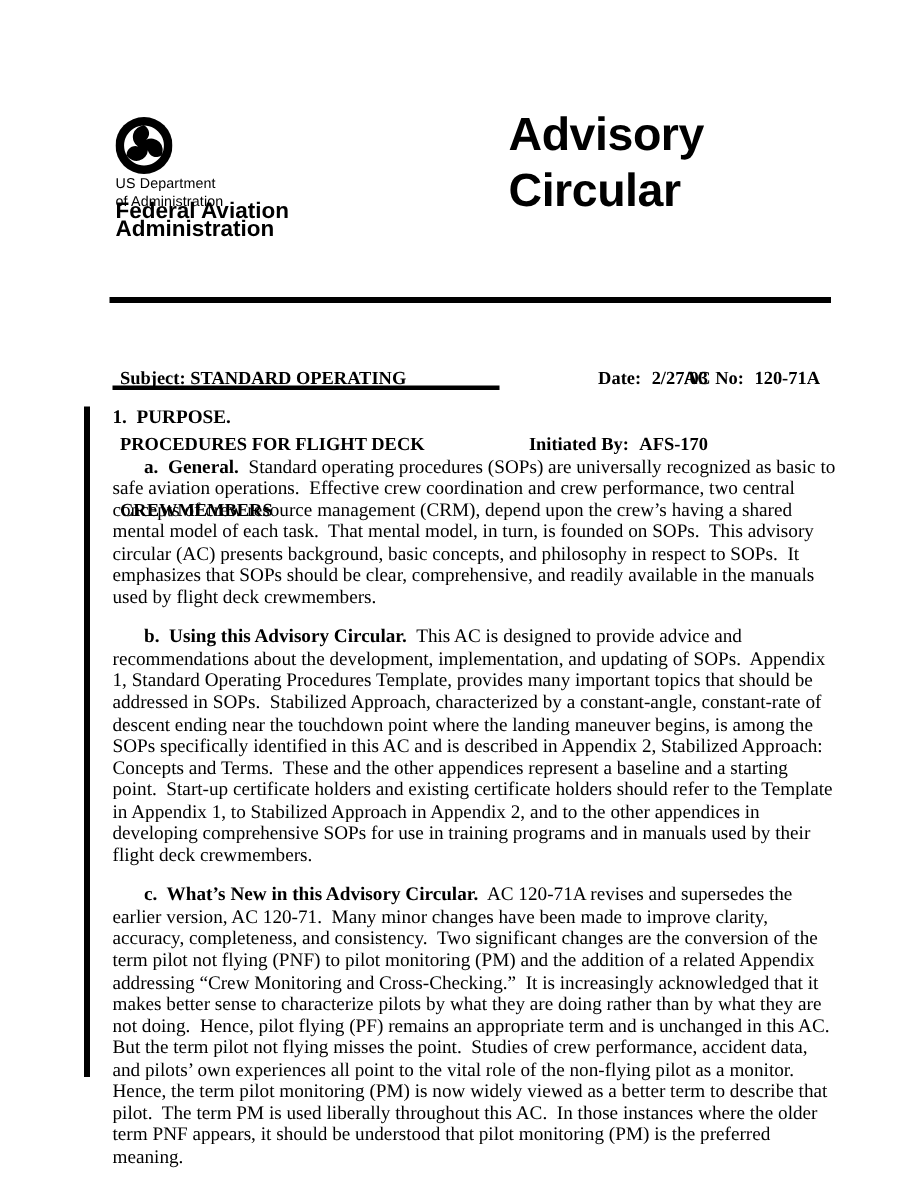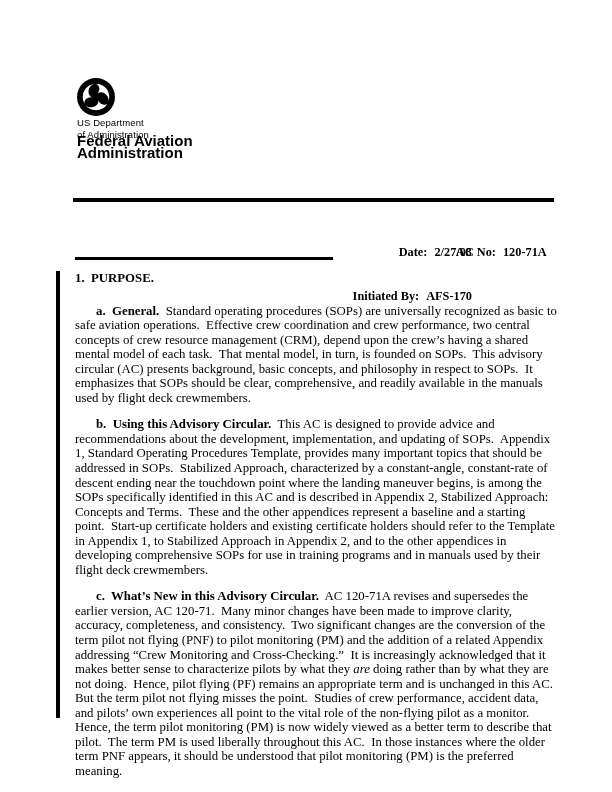--- a/index.html
+++ b/index.html
@@ -88,21 +88,21 @@
     font-weight: bold;
     font-size: 12.8px;
     white-space: pre-wrap;
   }
   .para {
     margin: 0 0 12px 0;
     text-indent: 21px;
     white-space: pre-wrap;
   }
   .para .lead { font-weight: bold; }
-  .ital { font-style: italic; }
+  .ital { }
 </style>
 </head>
 <body>
 
 <div class="page">
 
   <div class="logo">
     <svg width="38" height="38" viewBox="0 0 40 40" xmlns="http://www.w3.org/2000/svg" aria-hidden="true">
       <circle cx="20" cy="20" r="20" fill="#000"></circle>
       <g transform="translate(20,20)" fill="#fff">
@@ -117,24 +117,33 @@
   <div class="dept-small">
     <div>US Department</div>
     <div>of Administration</div>
   </div>
 
   <div class="faa-bold">
     <div>Federal Aviation</div>
     <div>Administration</div>
   </div>
 
+  <div class="doc-type">
+    <div>Advisory</div>
+    <div>Circular</div>
+  </div>
 
   <div class="rule-top"></div>
   <div class="rule-subject"></div>
 
+  <div class="meta meta-subject">
+    <div>Subject: STANDARD OPERATING</div>
+    <div>PROCEDURES FOR FLIGHT DECK</div>
+    <div>CREWMEMBERS</div>
+  </div>
 
   <div class="meta meta-dates">
     <div><span>Date:</span><span class="val">2/27/03</span></div>
     <div><span>Initiated By:</span><span class="val">AFS-170</span></div>
   </div>
 
   <div class="meta meta-acno">
     <div><span>AC No:</span><span class="val">120-71A</span></div>
   </div>
 

